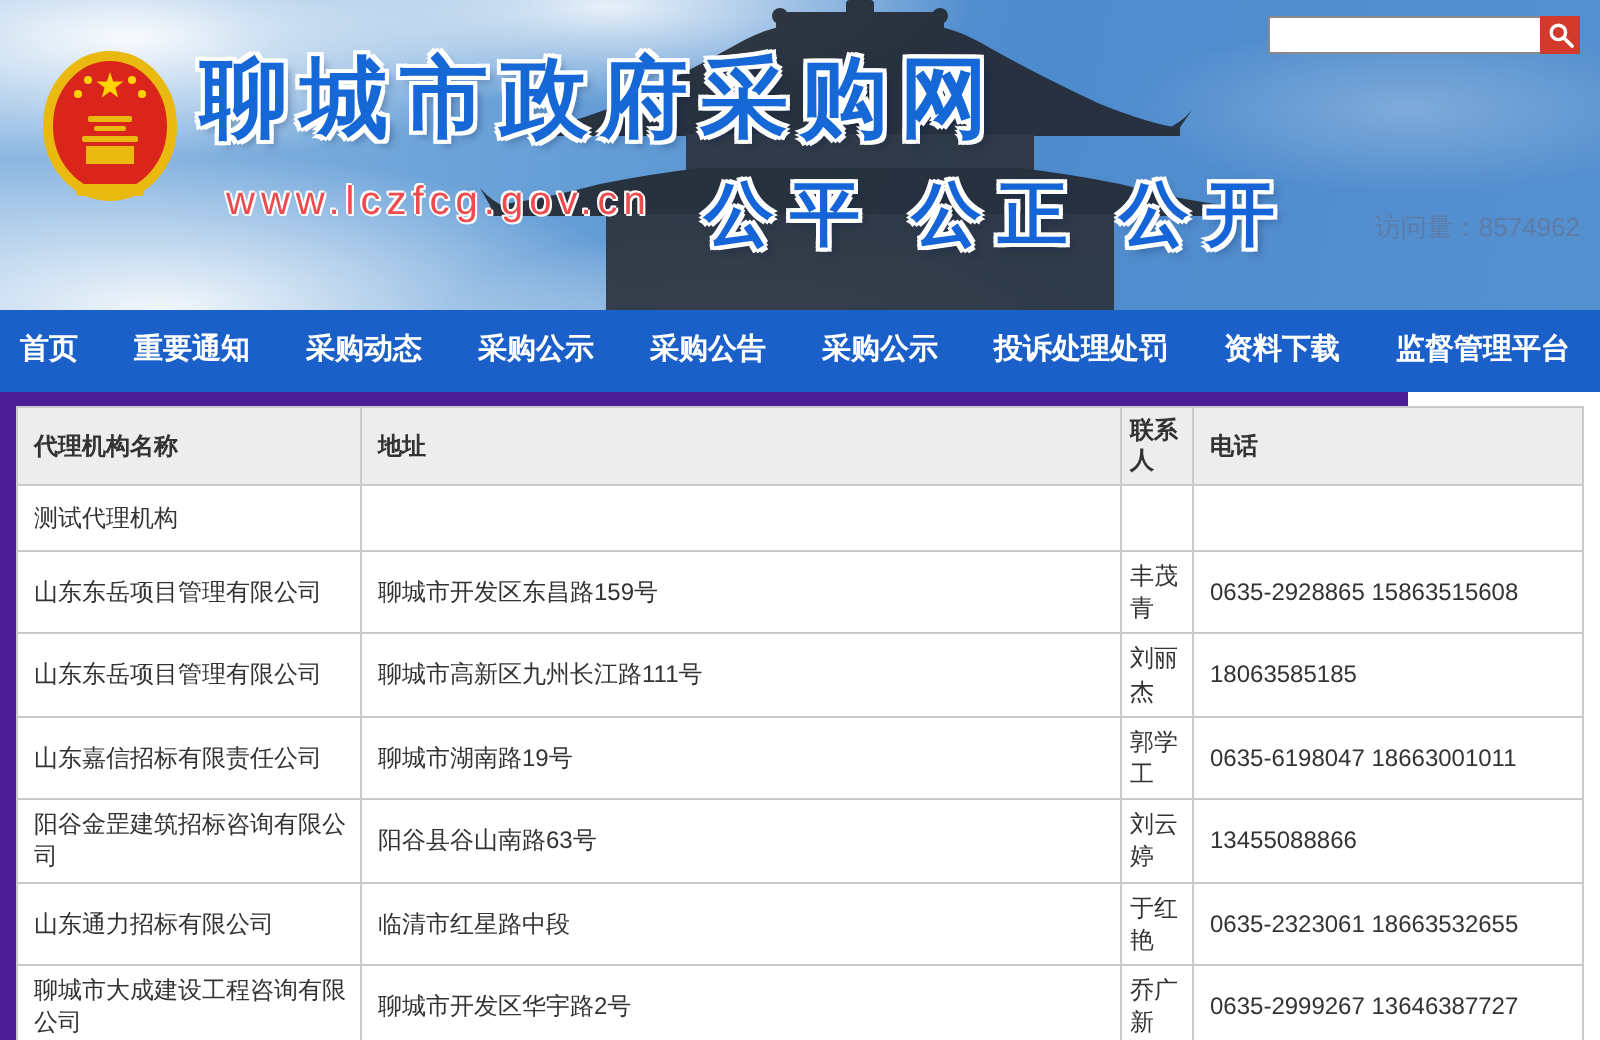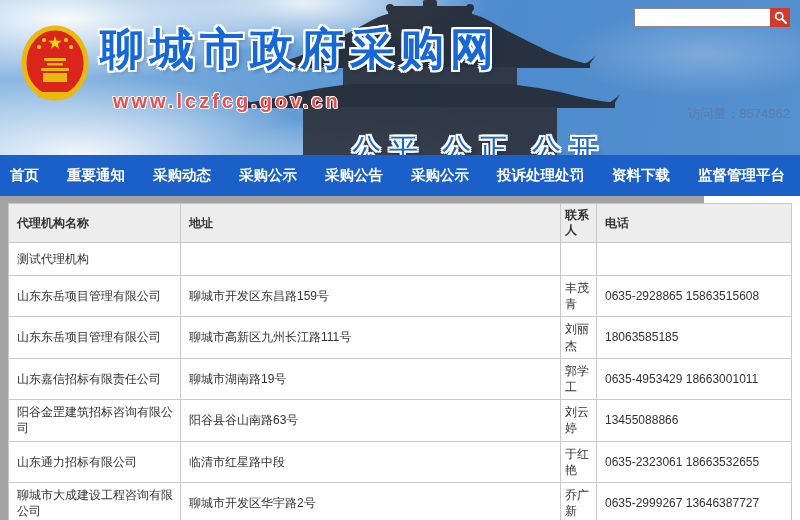--- a/index.html
+++ b/index.html
@@ -1,17 +1,17 @@
 <!DOCTYPE html>
 <html><head>
 <meta charset="utf-8">
 <style>
   * { margin:0; padding:0; box-sizing:border-box; }
   html,body { width:800px; height:520px; overflow:hidden; font-family:"Liberation Sans","DejaVu Sans",sans-serif; }
-  .page { width:704px; height:520px; background:#a3a3a3; position:relative; }
+  .page { width:704px; height:520px; background:#4c1d95; position:relative; }
 
   
   .banner {
     position:relative; width:800px; height:155px; overflow:hidden;
     background:
       radial-gradient(ellipse 300px 90px at 8% 12%, rgba(255,255,255,.95), rgba(255,255,255,0) 70%),
       radial-gradient(ellipse 260px 70px at 38% 2%, rgba(255,255,255,.85), rgba(255,255,255,0) 70%),
       radial-gradient(ellipse 340px 110px at 10% 100%, rgba(255,255,255,.9), rgba(255,255,255,0) 72%),
       radial-gradient(ellipse 240px 80px at 48% 108%, rgba(255,255,255,.55), rgba(255,255,255,0) 70%),
       radial-gradient(ellipse 200px 60px at 88% 35%, rgba(255,255,255,.25), rgba(255,255,255,0) 70%),
@@ -19,28 +19,27 @@
   }
   .pagoda { position:absolute; left:240px; top:0; width:380px; height:155px; z-index:1; }
   .emblem { position:absolute; left:20px; top:22px; width:70px; height:86px; z-index:2; }
   .site-title {
     position:absolute; left:100px; top:20px; z-index:3;
     font-size:44px; font-weight:bold; color:#1668d6; letter-spacing:6px; white-space:nowrap;
     text-shadow:-2px 0 0 #fff,2px 0 0 #fff,0 -2px 0 #fff,0 2px 0 #fff,-2px -2px 0 #fff,2px 2px 0 #fff,-2px 2px 0 #fff,2px -2px 0 #fff,3px 3px 4px rgba(0,30,80,.35);
   }
   .site-url {
     position:absolute; left:113px; top:90px; z-index:3;
-    font-size:20px; font-weight:bold; color:#ee4b4e; letter-spacing:3px;
+    font-size:20px; font-weight:normal; color:#ee4b4e; letter-spacing:3px;
     text-shadow:-1px 0 0 #fff,1px 0 0 #fff,0 -1px 0 #fff,0 1px 0 #fff,1px 1px 0 #fff,-1px -1px 0 #fff;
   }
   .slogan {
     position:absolute; left:352px; top:84px; z-index:3;
-    font-size:29px; font-weight:normal; color:#1565d8; letter-spacing:8px; white-space:nowrap;
+    font-size:35px; font-weight:bold; color:#1565d8; letter-spacing:8px; white-space:nowrap;
     text-shadow:-2px 0 0 #fff,2px 0 0 #fff,0 -2px 0 #fff,0 2px 0 #fff,-2px -2px 0 #fff,2px 2px 0 #fff,-2px 2px 0 #fff,2px -2px 0 #fff,3px 3px 4px rgba(0,30,80,.35);
-    margin-top:46px;
   }
   .search-wrap { position:absolute; right:10px; top:8px; z-index:4; display:flex; }
   .search-input {
     width:136px; height:19px; border:1px solid #8a8a8a; border-right:none;
     background:#fff; outline:none; padding:0 4px; font-size:12px;
   }
   .search-btn {
     width:20px; height:19px; border:none; background:#d23b2c; cursor:pointer;
     display:flex; align-items:center; justify-content:center; padding:0;
   }
@@ -175,21 +174,21 @@
         <tr>
           <td>山东东岳项目管理有限公司</td>
           <td>聊城市高新区九州长江路111号</td>
           <td class="col-contact-cell">刘丽杰</td>
           <td>18063585185</td>
         </tr>
         <tr>
           <td>山东嘉信招标有限责任公司</td>
           <td>聊城市湖南路19号</td>
           <td class="col-contact-cell">郭学工</td>
-          <td>0635-4953429 18663001011</td>
+          <td>0635-6198047 18663001011</td>
         </tr>
         <tr>
           <td>阳谷金罡建筑招标咨询有限公司</td>
           <td>阳谷县谷山南路63号</td>
           <td class="col-contact-cell">刘云婷</td>
           <td>13455088866</td>
         </tr>
         <tr>
           <td>山东通力招标有限公司</td>
           <td>临清市红星路中段</td>

